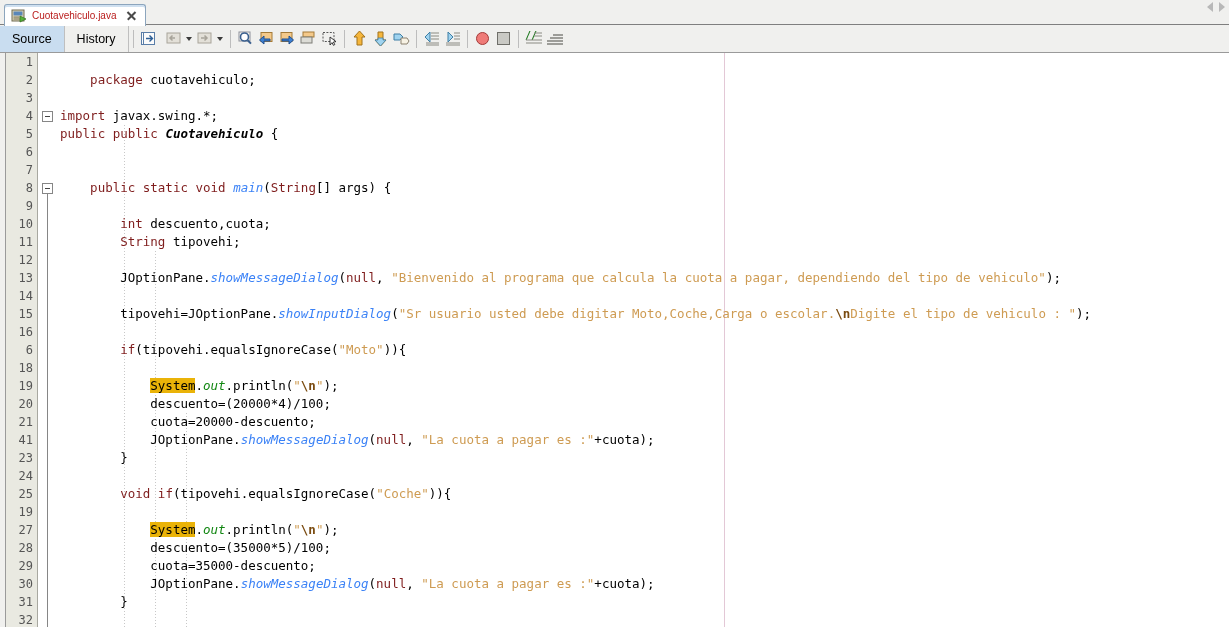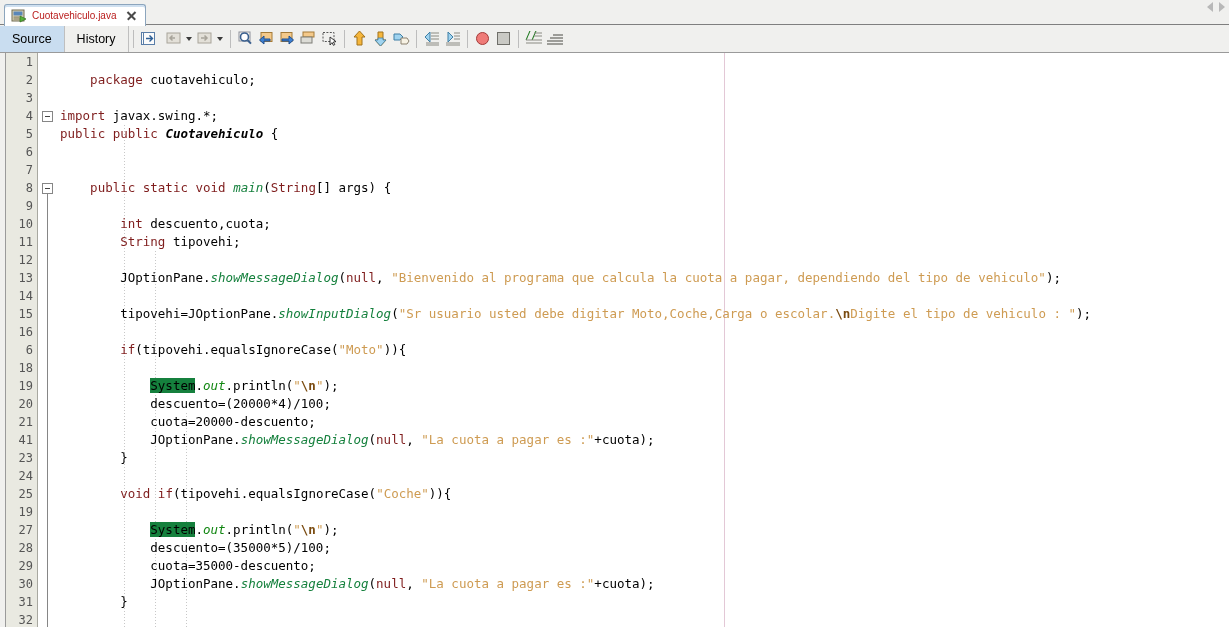--- a/index.html
+++ b/index.html
@@ -96,23 +96,23 @@
   pre.code{
     margin:0;padding:0;position:relative;
     font-family:"DejaVu Sans Mono", monospace;
     font-size:12.5px;line-height:18px;color:#000000;
     white-space:pre;
   }
   .kw{color:#7f1d1d;}
   .str{color:#ce9b52;}
   .esc{color:#7a4b10;font-weight:bold;}
   .cls{font-weight:bold;color:#000;font-style:italic;}
-  .mth{font-style:italic;color:#15803d;}
+  .mth{font-style:italic;color:#3b82f6;}
   .fld{font-style:italic;color:#128712;}
-  .hl{background:#15803d;}
+  .hl{background:#eab308;}
 </style>
 </head>
 <body>
 
 <div id="app">
 
   <div class="tabbar">
     <div class="doctab">
       <span class="javaicon">
         <svg width="16" height="16" viewBox="0 0 16 16">

